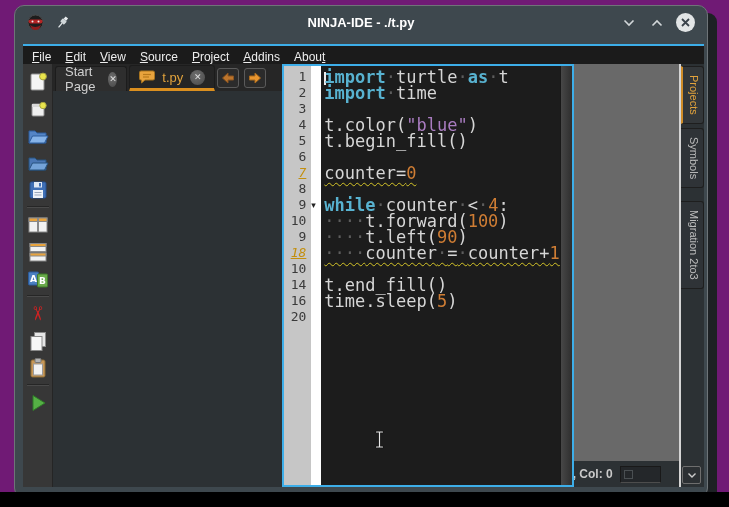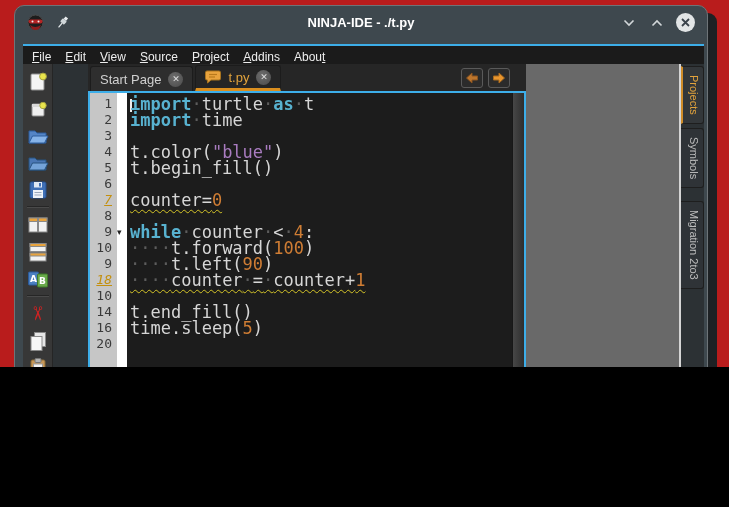--- a/index.html
+++ b/index.html
@@ -1,17 +1,17 @@
 <!DOCTYPE html>
 <html><head>
 <meta charset="utf-8">
 <style>
   * { margin:0; padding:0; box-sizing:border-box; }
   body { background:#000; }
-  #stage { position:relative; width:729px; height:367px; background:#b91c1c; overflow:hidden;
+  #stage { position:relative; width:729px; height:492px; background:#701a75; overflow:hidden;
            font-family:"Liberation Sans", sans-serif; }
 
   
   .window { position:absolute; left:14px; top:5px; width:694px; height:492px;
             background:#3e484e; border:1px solid #6e7478; border-radius:10px 10px 9px 9px;
             box-shadow:10px 7px 0 -1px #1d2124; }
   .titlebar { height:33px; display:flex; align-items:center; padding:0 12px; position:relative; }
   .tb-left { display:flex; align-items:center; gap:12px; }
   .tb-title { position:absolute; left:0; right:0; text-align:center; color:#ffffff;
               font-size:13px; font-weight:bold; pointer-events:none; }
@@ -33,21 +33,21 @@
   .mainrow { flex:1; display:flex; min-height:0; }
 
   
   .toolbar { width:30px; background:#373737; border-right:1px solid #252525;
              display:flex; flex-direction:column; align-items:center; padding-top:4px; }
   .tbtn { width:26px; height:27px; display:flex; align-items:center; justify-content:center; }
   .tsep { width:22px; height:0; border-top:1px solid #262626; border-bottom:1px solid #4a4a4a; margin:3px 0; }
   .cutglyph { color:#cf2222; font-size:19px; transform:rotate(90deg); line-height:1; }
 
   
-  .center { flex:1; display:flex; flex-direction:column; min-width:0;margin-left:35px; }
+  .center { flex:1; display:flex; flex-direction:row; min-width:0; }
   .tabbar { height:27px; background:#262626; display:flex; align-items:flex-end; padding-left:2px; }
   .tab { height:25px; display:flex; align-items:center; gap:7px; padding:0 9px;
          background:#2e2e2e; border:1px solid #1c1c1c; border-bottom:none;
          border-radius:3px 3px 0 0; color:#d0d0d0; font-size:13px; margin-right:2px; }
   .tab.active { background:#252525; color:#e2a33c; border-bottom:3px solid #db8f1f; height:26px; }
   .tclose { width:15px; height:15px; border-radius:50%;
             background:radial-gradient(circle at 40% 35%, #6d6d6d, #4a4a4a);
             display:flex; align-items:center; justify-content:center;
             color:#dedede; font-size:9px; line-height:1; }
   .tab-spacer { flex:1; }

